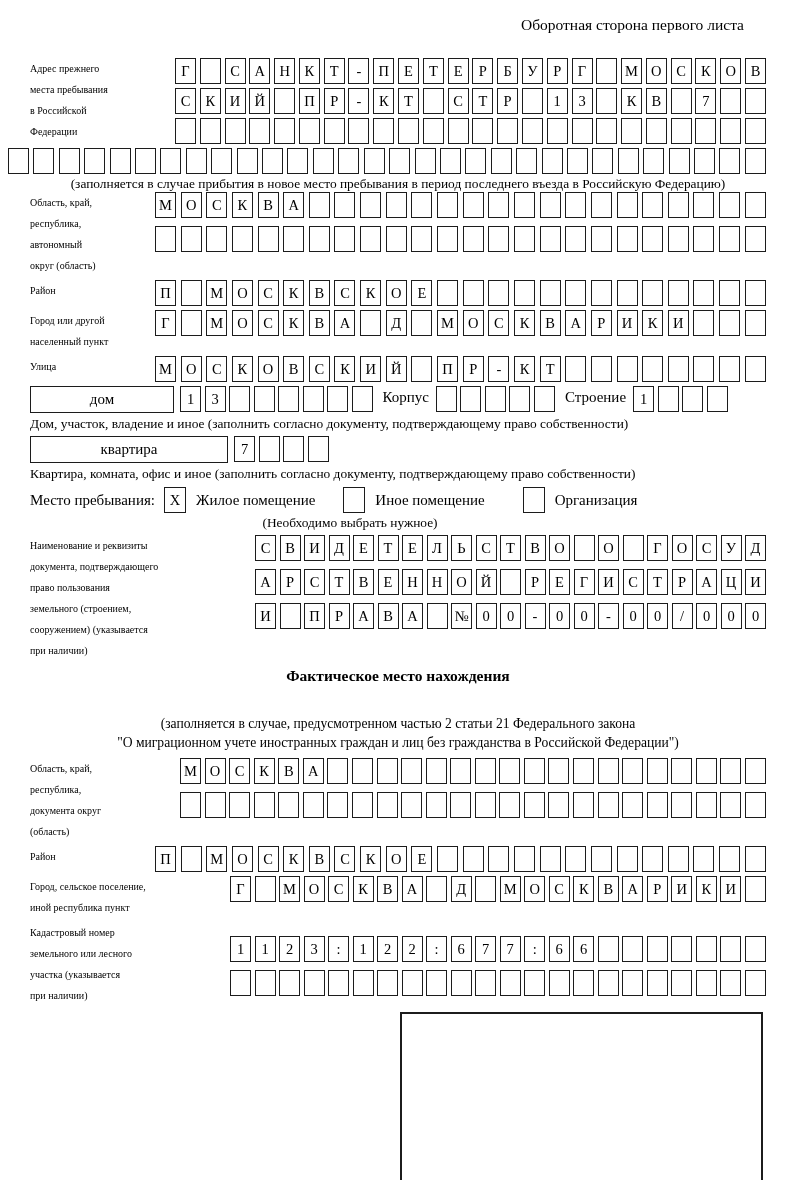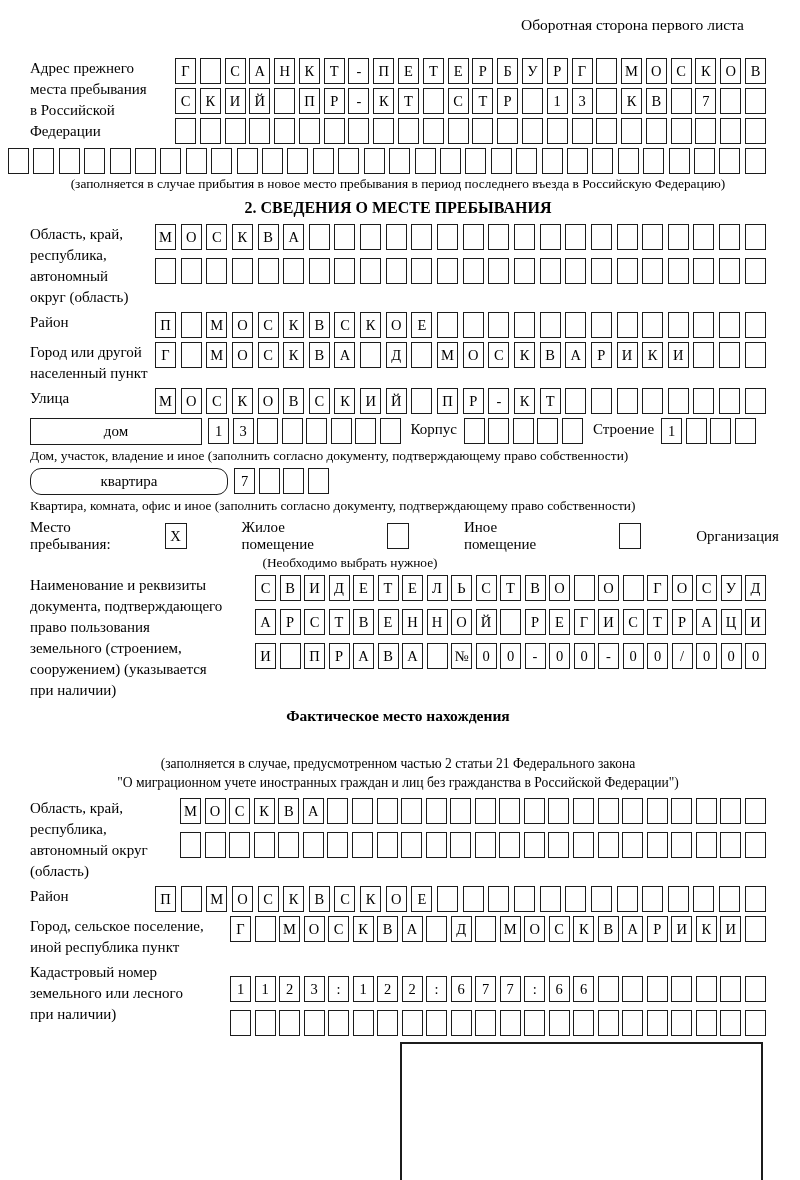--- a/index.html
+++ b/index.html
@@ -3,21 +3,21 @@
 <meta charset="utf-8">
 <style>
   html,body{margin:0;padding:0;background:#fff;}
   .page{
     position:relative;width:800px;height:1180px;box-sizing:border-box;
     padding:16px 34px 0 30px;background:#fff;color:#000;
     font-family:"Liberation Serif","DejaVu Serif",serif;font-size:15px;overflow:hidden;
   }
   .hdr{text-align:right;font-size:15.5px;margin-bottom:24px;padding-right:22px;}
   .group{display:flex;align-items:flex-start;margin-bottom:4px;}
-  .glabel{flex-shrink:0;line-height:21px;font-size:15px;}
+  .glabel{flex-shrink:0;line-height:21px;font-size:10px;}
   .glabel div{white-space:nowrap;}
   .w145{width:145px;} .w125{width:125px;} .w150{width:150px;} .w200{width:200px;} .w225{width:225px;}
   .gcells{flex:1;min-width:0;}
   .cells{display:flex;justify-content:space-between;}
   .cells.inline{justify-content:flex-start;gap:3.5px;}
   .crow{margin-bottom:4px;}
   .cell{
     box-sizing:border-box;flex:0 0 21px;width:21px;height:26px;
     border:1.6px solid #1c1c1c;display:flex;align-items:center;justify-content:center;
     font-size:14.5px;line-height:1;background:#fff;
@@ -25,24 +25,24 @@
   .fullrow{margin-left:-22px;margin-top:4px;}
   .note{font-size:13.4px;}
   .center{text-align:center;}
   .h2{font-weight:bold;font-size:16px;text-align:center;margin:7px 0 7px 0;}
   .h3{font-weight:bold;font-size:15.5px;text-align:center;margin:6px 0 1px 0;}
   .inline-row{display:flex;align-items:flex-start;margin-bottom:3px;}
   .labelbox{
     box-sizing:border-box;height:27px;border:1.6px solid #1c1c1c;
     display:flex;align-items:center;justify-content:center;font-size:15px;flex-shrink:0;
   }
-  .box-dom{width:172px;margin-right:6px;}
-  .box-kv{width:198px;margin-right:6px;border-radius:11px;}
+  .box-dom{width:144px;margin-right:6px;}
+  .box-kv{width:198px;margin-right:6px;}
   .inl-label{margin:3px 7px 0 10px;white-space:nowrap;}
-  .chkrow{display:flex;align-items:center;margin:5px 0 2px 0;gap:45px;}
+  .chkrow{display:flex;align-items:center;margin:5px 0 2px 0;}
   .chkrow .cell{margin:0 10px 0 9px;flex:0 0 22px;width:22px;}
   .chk-note{width:640px;text-align:center;font-size:13.4px;margin-bottom:4px;}
   .factnotes{font-size:13.6px;text-align:center;line-height:19px;margin-bottom:6px;margin-top:29px;}
   .stamp-box{
     box-sizing:border-box;margin-left:370px;margin-top:6px;
     width:363px;height:176px;border:2px solid #1c1c1c;background:#fff;
   }
   .mb8{margin-bottom:8px;} .mt2{margin-top:2px;}
   .cad-cells{margin-top:14px;}
 </style>
@@ -168,21 +168,20 @@
       <div class="cell"></div>
       <div class="cell"></div>
       <div class="cell"></div>
       <div class="cell"></div>
       <div class="cell"></div>
       <div class="cell"></div>
       <div class="cell"></div>
     </div>
   <div class="note center mt2">(заполняется в случае прибытия в новое место пребывания в период последнего въезда в Российскую Федерацию)</div>
 
-  <div class="h2">2. СВЕДЕНИЯ О МЕСТЕ ПРЕБЫВАНИЯ</div>
 
   <div class="group">
     <div class="glabel w125">
         <div>Область, край,</div>
         <div>республика,</div>
         <div>автономный</div>
         <div>округ (область)</div>
       </div>
     <div class="gcells">
       <div class="cells crow mb8">
@@ -480,21 +479,21 @@
   <div class="h3">Фактическое место нахождения</div>
   <div class="factnotes">
       <div>(заполняется в случае, предусмотренном частью 2 статьи 21 Федерального закона</div>
       <div>"О миграционном учете иностранных граждан и лиц без гражданства в Российской Федерации")</div>
     </div>
 
   <div class="group">
     <div class="glabel w150">
         <div>Область, край,</div>
         <div>республика,</div>
-        <div>автономный округ</div>
+        <div>документа округ</div>
         <div>(область)</div>
       </div>
     <div class="gcells">
       <div class="cells crow mb8">
           <div class="cell">М</div>
           <div class="cell">О</div>
           <div class="cell">С</div>
           <div class="cell">К</div>
           <div class="cell">В</div>
           <div class="cell">А</div>
@@ -610,20 +609,21 @@
           <div class="cell">И</div>
           <div class="cell"></div>
         </div>
       </div>
   </div>
 
   <div class="group">
     <div class="glabel w200">
         <div>Кадастровый номер</div>
         <div>земельного или лесного</div>
+        <div>участка (указывается</div>
         <div>при наличии)</div>
       </div>
     <div class="gcells cad-cells">
       <div class="cells crow mb8">
           <div class="cell">1</div>
           <div class="cell">1</div>
           <div class="cell">2</div>
           <div class="cell">3</div>
           <div class="cell">:</div>
           <div class="cell">1</div>

